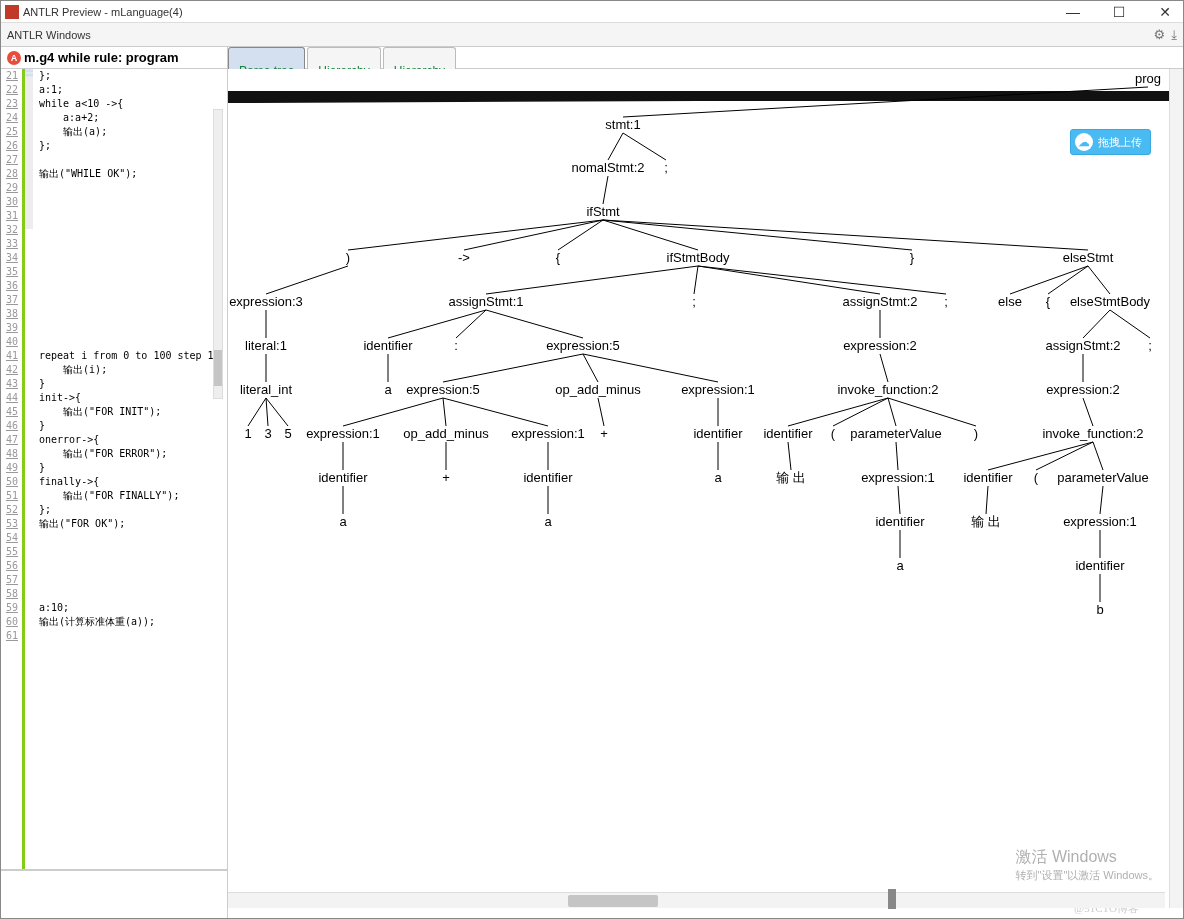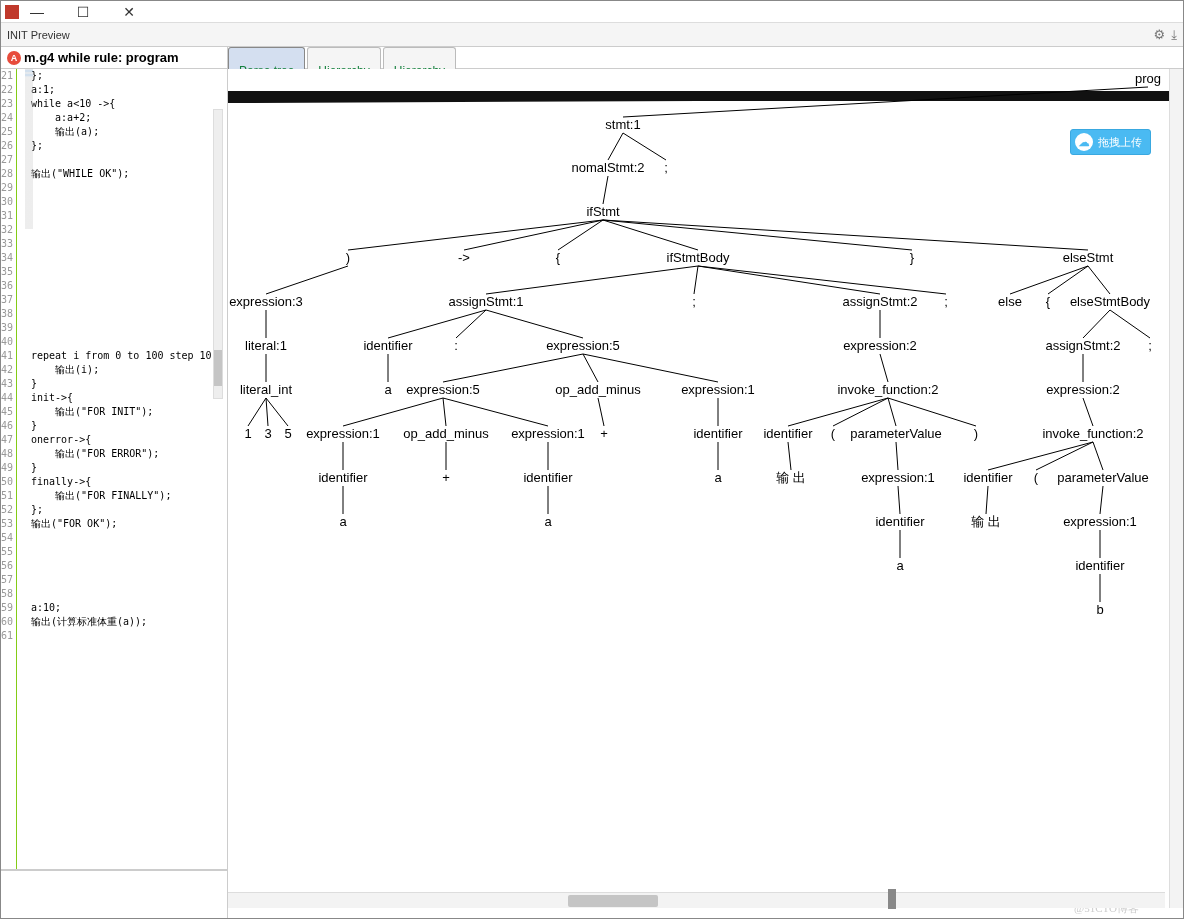--- a/index.html
+++ b/index.html
@@ -63,29 +63,30 @@
     flex: 1;
     display: flex;
     overflow: hidden;
     background: #fff;
     position: relative;
     font-family: Consolas, monospace;
     font-size: 10px;
     border-bottom: 1px solid #ccc;
   }
   .gutter {
-    width: 16px;
+    width: 24px;
     text-align: right;
     color: #999;
     padding: 0 4px 0 0;
     background: #fff;
-    border-right: 1px solid #84cc16;
+    border-right: 3px solid #84cc16;
     line-height: 14px;
     font-family: Consolas, monospace;
     white-space: pre;
+    text-decoration: underline;
   }
   .code {
     flex: 1;
     white-space: pre;
     line-height: 14px;
     padding-left: 14px;
     color: #000;
     overflow: hidden;
   }
   .minimap {
@@ -177,29 +178,30 @@
     font-size:11px;
     font-family:Liberation Serif, serif;
   }
   .topstrip { fill:#111; }
 </style>
 </head>
 <body>
 
 <div class="titlebar">
   <span class="appicon"></span>
+  <span class="title">ANTLR Preview - mLanguage(4)</span>
   <div class="winbtns">
     <span class="winbtn">—</span>
     <span class="winbtn">☐</span>
     <span class="winbtn">✕</span>
   </div>
 </div>
 
 <div class="toolbar">
-  <span>INIT Preview</span>
+  <span>ANTLR Windows</span>
   <span class="toolicons">
     <span>⚙</span>
     <span>⤓</span>
   </span>
 </div>
 
 <div class="main">
 
   <div class="sidebar">
     <div class="side-head">
@@ -432,20 +434,24 @@
           <text x="758" y="457" class="node">输  出</text>
           <text x="872" y="457" class="node">expression:1</text>
           <text x="672" y="501" class="node">a</text>
           <text x="872" y="501" class="node">identifier</text>
           <text x="872" y="545" class="node">b</text>
         </svg>
       <div class="upload-btn">
         <span class="cloud">☁</span>
         <span>拖拽上传</span>
       </div>
+      <div class="activate">
+        <div style="font-size:16px;">激活 Windows</div>
+        <div style="font-size:11px;">转到"设置"以激活 Windows。</div>
+      </div>
       <div class="watermark">@51CTO博客</div>
       <div class="scrollbar-h">
         <div class="thumb"></div>
         <div class="marker"></div>
       </div>
       <div class="scrollbar-v"></div>
     </div>
   </div>
 
 </div>

